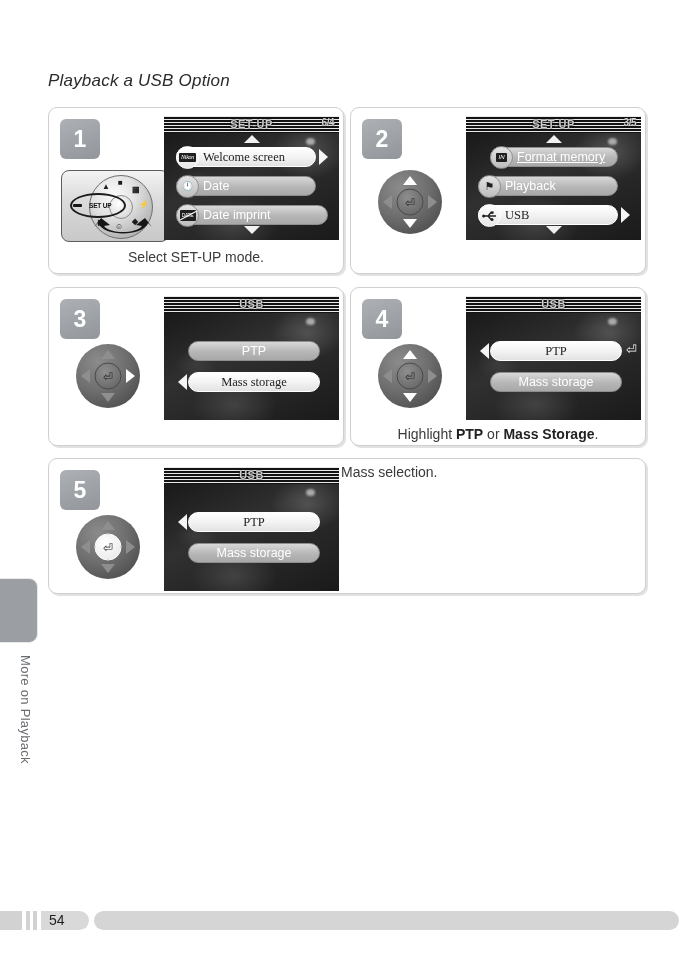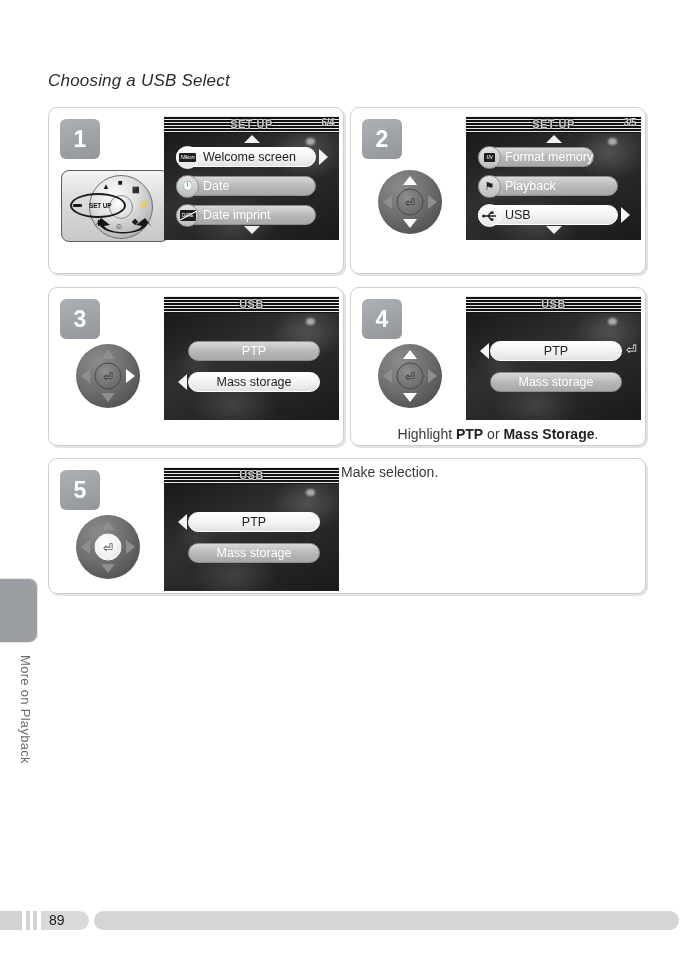--- a/index.html
+++ b/index.html
@@ -135,20 +135,21 @@
     box-sizing:border-box;
     display:flex;align-items:center;
     color:#ffffff;
     font-size:12.5px;
     white-space:nowrap;
   }
   .mrow.sel{
     background:linear-gradient(to bottom,#ffffff 0%,#f2f2f2 55%,#e2e2e2 100%);
     border-color:#ffffff;
     color:#1d1d1d;
+    font-family:Liberation Serif, serif;
   }
   .mrow.centered{justify-content:center;}
   .mrow .mlabel{display:inline-block;}
   .mrow-pad{padding-left:26px;}
 
   
   .micon{
     position:absolute;left:-1px;top:-2px;
     width:23px;height:23px;
     border-radius:50%;
@@ -319,21 +320,21 @@
   .foot-long{
     position:absolute;left:94px;top:911px;
     width:585px;height:19px;
     background:#d5d5d5;
     border-radius:10px;
   }
 </style>
 </head>
 <body>
 
-<div class="page-title">Choosing a USB Select</div>
+<div class="page-title">Playback a USB Option</div>
 
 <div class="card" style="left:48px;top:107px;width:296px;height:167px;">
   <div class="card-inner">
     <div class="step-badge">1</div>
 
     <div class="dial-box" style="left:12px;top:62px;width:108px;height:72px;">
       <div class="dial-wheel" style="left:27px;top:4px;width:64px;height:64px;"></div>
       <div class="dial-hub" style="left:47px;top:24px;width:24px;height:24px;"></div>
 
       <div class="dial-ellipse" style="left:8px;top:22px;width:56px;height:25px;"></div>
@@ -368,30 +369,33 @@
       </div>
       <div class="row-arrow-r" style="left:155px;top:33px;"></div>
 
       <div class="mrow mrow-pad" style="left:12px;top:60px;width:140px;">
         <span class="micon">
             <span class="gl">🕛</span>
           </span>
         <span class="mlabel">Date</span>
       </div>
 
-      <div class="mrow mrow-pad" style="left:12px;top:89px;width:140px;">
+      <div class="mrow mrow-pad" style="left:12px;top:89px;width:152px;">
         <span class="micon">
             <span class="dateimp-badge">DATE</span>
           </span>
         <span class="mlabel">Date imprint</span>
       </div>
 
       <div class="lcd-arrow-dn" style="top:110px;"></div>
     </div>
 
+    <div class="caption" style="top:141px;">
+      <span>Select SET-UP mode.</span>
+    </div>
   </div>
 </div>
 
 <div class="card" style="left:350px;top:107px;width:296px;height:167px;">
   <div class="card-inner">
     <div class="step-badge">2</div>
 
     <div class="dpad" style="left:27px;top:62px;width:64px;height:64px;">
       <div class="dtri up hot" style="top:6px;"></div>
       <div class="dtri dn hot" style="bottom:6px;"></div>
@@ -402,21 +406,21 @@
         </div>
     </div>
 
     <div class="lcd" style="left:115px;top:8px;width:175px;height:124px;">
       <div class="lcd-bg"></div>
       <div class="lcd-head"></div>
       <div class="lcd-head-title">SET-UP</div>
       <div class="lcd-pageind">3/5</div>
       <div class="lcd-arrow-up" style="top:19px;"></div>
 
-      <div class="mrow mrow-pad" style="left:12px;top:31px;width:116px;">
+      <div class="mrow mrow-pad" style="left:24px;top:31px;width:128px;text-decoration:underline;">
         <span class="micon">
             <span class="nikon-badge" style="width:11px;letter-spacing:0;">IN</span>
           </span>
         <span class="mlabel">Format memory</span>
       </div>
 
       <div class="mrow mrow-pad" style="left:12px;top:60px;width:140px;">
         <span class="micon">
             <span class="gl" style="font-size:11px;">⚑</span>
           </span>
@@ -533,25 +537,25 @@
       <div class="mrow sel centered" style="left:24px;top:45px;width:132px;">
         <span class="mlabel">PTP</span>
       </div>
       <div class="row-arrow-l" style="left:14px;top:47px;"></div>
 
       <div class="mrow centered" style="left:24px;top:76px;width:132px;">
         <span class="mlabel">Mass storage</span>
       </div>
     </div>
 
-    <div class="caption-left" style="left:292px;top:5px;">Make selection.</div>
+    <div class="caption-left" style="left:292px;top:5px;">Mass selection.</div>
   </div>
 </div>
 
 <div class="side-tab"></div>
 <div class="side-label">More on Playback</div>
 
 <div class="foot-block"></div>
 <div class="foot-bar" style="left:26px;"></div>
 <div class="foot-bar" style="left:33px;"></div>
 <div class="foot-pill"></div>
-<div class="foot-num">89</div>
+<div class="foot-num">54</div>
 <div class="foot-long"></div>
 
 </body></html>

